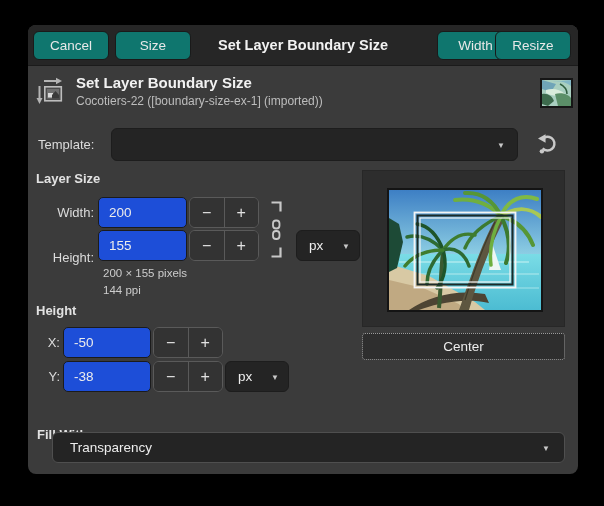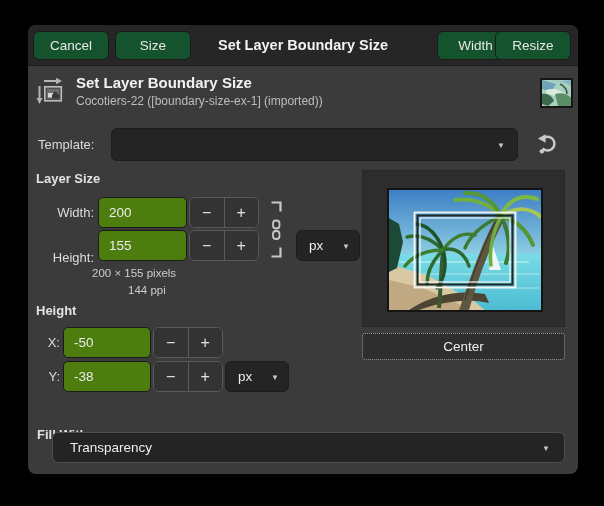--- a/index.html
+++ b/index.html
@@ -4,21 +4,21 @@
 <style>
   * { margin:0; padding:0; box-sizing:border-box; }
   html,body { width:604px; height:506px; background:#000; overflow:hidden;
     font-family:"Liberation Sans", sans-serif; }
   .window { position:absolute; left:28px; top:25px; width:550px; height:449px;
     background:#3b3b3b; border-radius:8px; overflow:hidden; }
 
   
   .titlebar { position:absolute; left:0; top:0; width:550px; height:41px;
     background:#262626; border-bottom:1px solid #1b1b1b; }
-  .tb-btn { position:absolute; top:6px; height:29px; background:#14532d;
+  .tb-btn { position:absolute; top:6px; height:29px; background:#0f766e;
     border:1px solid #1a1a1a; border-radius:6px; color:#e8e8e8;
     font-size:13.5px; text-align:center; line-height:27px; cursor:default; }
   .tb-title { position:absolute; left:170px; right:170px; top:0; height:41px;
     line-height:41px; text-align:center; color:#f2f2f2; font-weight:bold;
     font-size:14.5px; white-space:nowrap; }
 
   
   .hdr-icon { position:absolute; left:8px; top:51px; width:30px; height:30px; }
   .hdr-title { position:absolute; left:48px; top:49px; font-size:15px;
     font-weight:bold; color:#f2f2f2; }
@@ -33,25 +33,25 @@
   .combo { background:#242424; border:1px solid #1d1d1d; border-radius:6px;
     color:#ededed; font-size:13.5px; }
   .tpl-combo { position:absolute; left:83px; top:103px; width:407px; height:33px; }
   .arrow { position:absolute; right:12px; top:50%; transform:translateY(-50%);
     font-size:8px; color:#c8c8c8; }
   .reset-btn { position:absolute; left:508px; top:108px; width:24px; height:24px;
     background:transparent; border:none; }
 
   
   .section { position:absolute; font-size:13px; font-weight:bold; color:#e2e2e2; }
-  .note { position:absolute; left:64px; font-size:11.5px; color:#cdcdcd; }
+  .note { position:absolute; left:75px; font-size:11.5px; color:#cdcdcd; }
 
   
   .row-label { position:absolute; font-size:13px; color:#dcdcdc; text-align:right; }
-  .field { position:absolute; height:31px; background:#4d7c0f;
+  .field { position:absolute; height:31px; background:#1d4ed8;
     border:1px solid #1b1b1b; border-radius:5px; color:#ececec; font-size:13.5px;
     padding:0 0 0 10px; outline:none; font-family:"Liberation Sans",sans-serif; }
   .stepper { position:absolute; height:31px; width:70px; display:flex;
     border:1px solid #5a5a5a; border-radius:6px; overflow:hidden; background:#333; }
   .step-btn { flex:1; background:#333; border:none; color:#e2e2e2;
     font-size:16px; line-height:29px; text-align:center; padding:0; }
   .step-btn + .step-btn { border-left:1px solid #5a5a5a; }
   .unit-combo { position:absolute; width:64px; height:31px; }
   .unit-text { position:absolute; left:12px; top:0; line-height:29px; }
 
@@ -143,21 +143,21 @@
     <rect x="3" y="19.5" width="6.5" height="8" rx="3" fill="none" stroke="#c8c8c8" stroke-width="1.8"></rect>
     <rect x="3" y="30" width="6.5" height="8" rx="3" fill="none" stroke="#c8c8c8" stroke-width="1.8"></rect>
   </svg>
 
   <div class="combo unit-combo" style="left:268px;top:205px;">
     <span class="unit-text">px</span>
     <span class="arrow" style="right:9px;">▼</span>
   </div>
 
   <div class="note" style="top:242px;">200 × 155 pixels</div>
-  <div class="note" style="top:259px;margin-left:36px;">144 ppi</div>
+  <div class="note" style="top:259px;">144 ppi</div>
 
   <div class="section" style="left:8px;top:278px;">Height</div>
 
   <div class="row-label" style="left:8px;top:302px;width:24px;line-height:31px;">X:</div>
   <input class="field" style="left: 35px; top: 302px; width: 88px;" value="-50">
   <div class="stepper" style="left:125px;top:302px;">
     <button class="step-btn">−</button>
     <button class="step-btn">+</button>
   </div>
 

